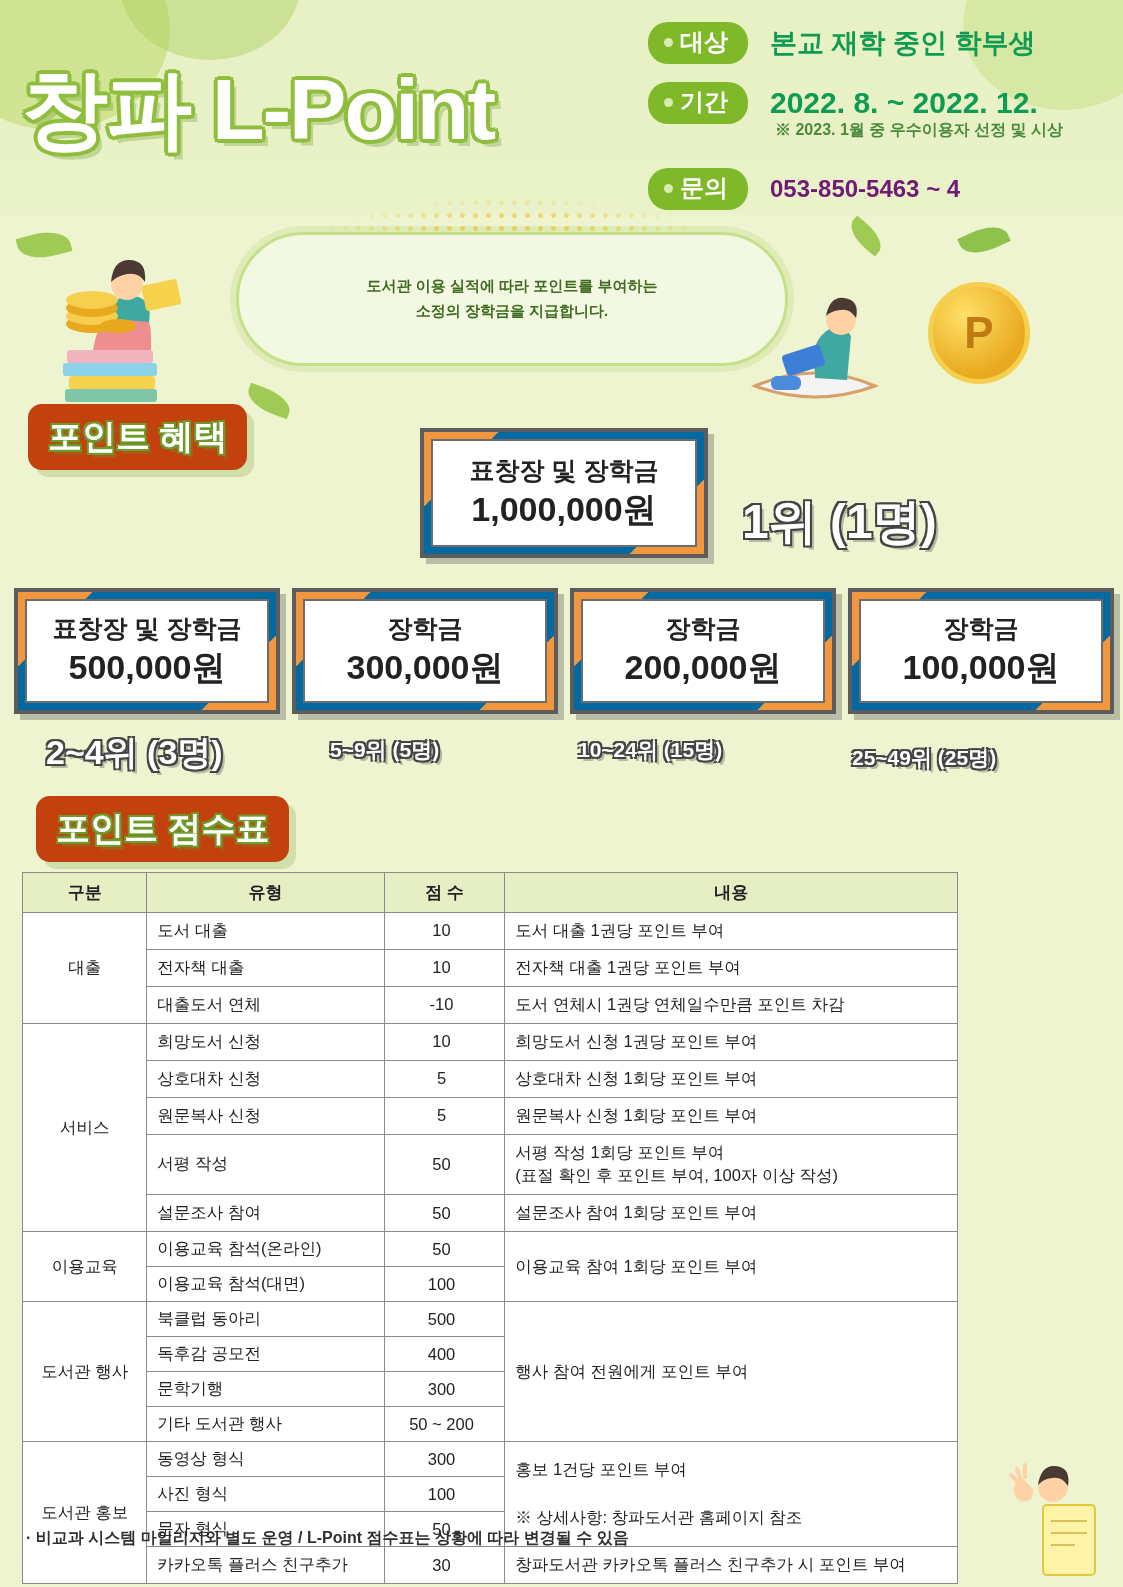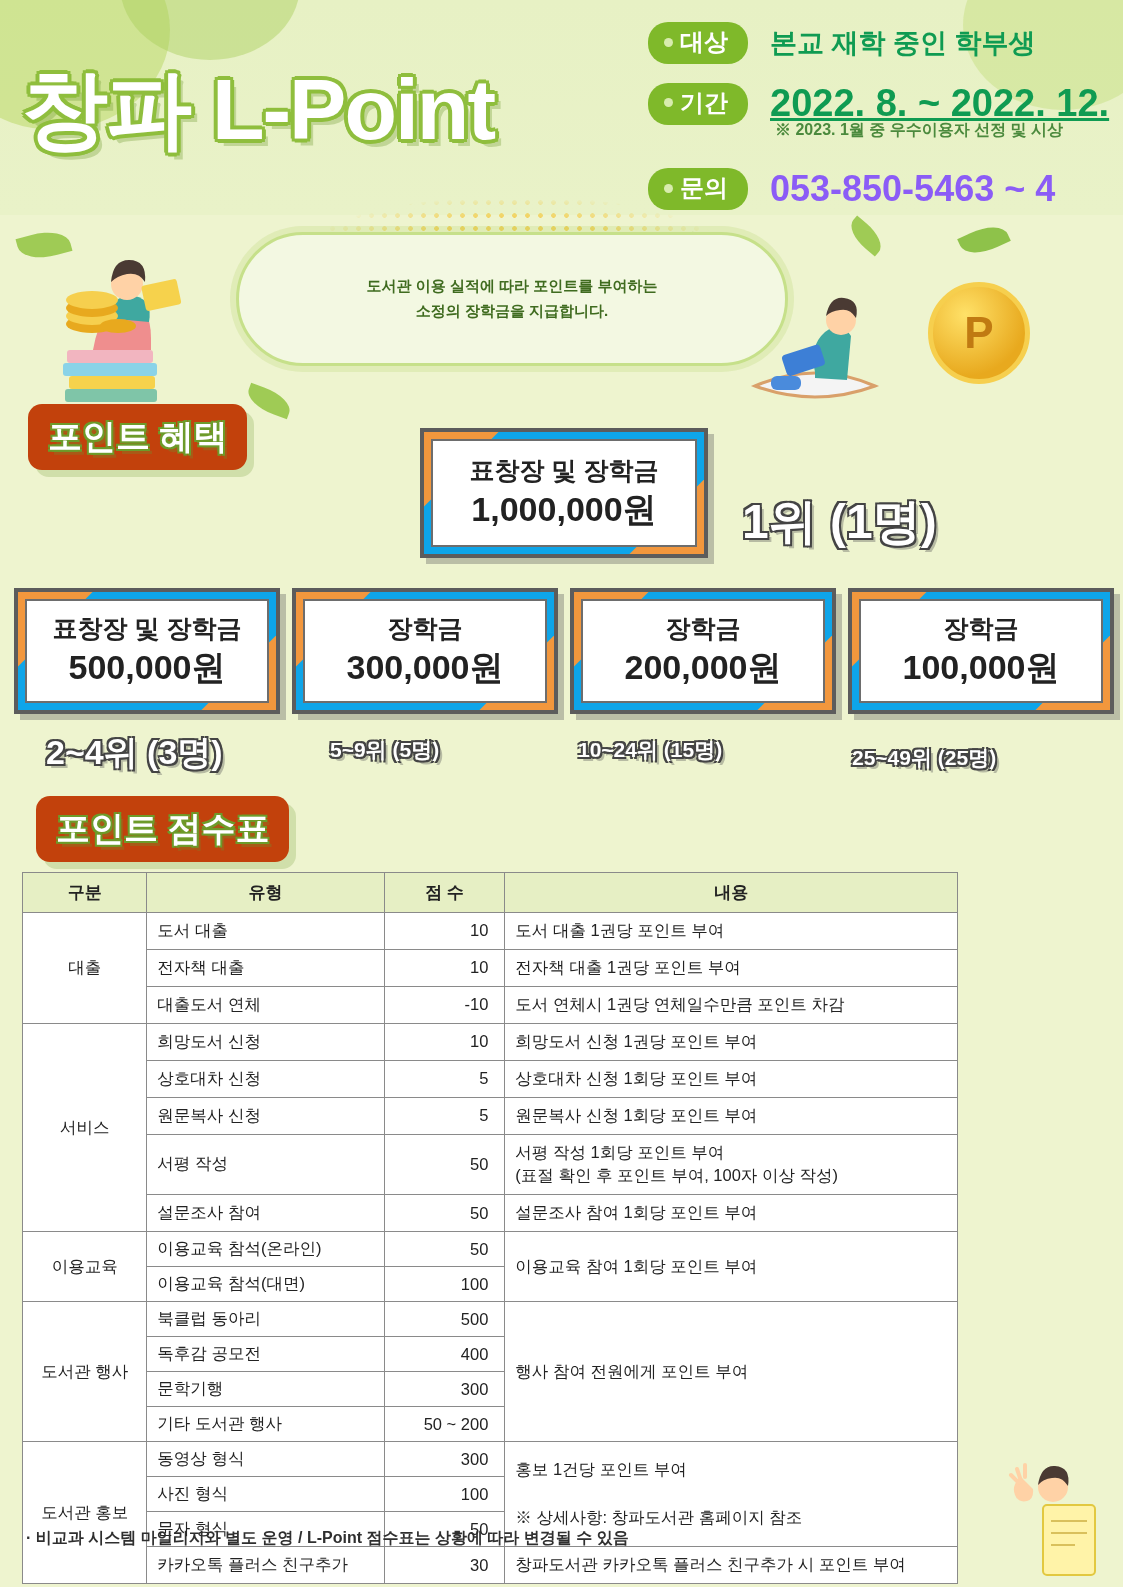--- a/index.html
+++ b/index.html
@@ -37,26 +37,26 @@
     background:#7fb92a;color:#fff;border-radius:20px;
     padding:4px 20px 6px 16px;font-size:24px;font-weight:bold;
     display:flex;align-items:center;gap:7px;white-space:nowrap;
   }
   .pill .dot{width:9px;height:9px;border-radius:50%;background:#d8ecae;display:inline-block;}
   .infotext{color:#14a85c;font-weight:bold;white-space:nowrap;}
 
   .row-target{left:648px;top:22px;}
   .row-target .infotext{font-size:27px;margin-left:22px;color:#0f9b52;}
   .row-period{left:648px;top:82px;}
-  .row-period .infotext{font-size:38px;margin-left:22px;color:#0f9b52;text-decoration:underline;}
+  .row-period .infotext{font-size:30px;margin-left:22px;color:#0f9b52;}
   .note{
     position:absolute;left:775px;top:120px;font-size:16px;color:#4b8a3d;font-weight:bold;white-space:nowrap;
   }
   .row-contact{left:648px;top:168px;}
-  .row-contact .infotext{font-size:36px;margin-left:22px;color:#8b5cf6;}
+  .row-contact .infotext{font-size:24px;margin-left:22px;color:#701a75;}
 
   
   .bubble{
     position:absolute;left:236px;top:232px;width:546px;height:128px;
     background:#f3f8e2;border:3px solid #c6e08a;border-radius:70px;
     display:flex;align-items:center;justify-content:center;text-align:center;
     font-size:15px;font-weight:bold;color:#3f6b1f;line-height:1.65;
     box-shadow:0 0 0 6px rgba(197,222,138,.35);
   }
   .dots{
@@ -88,21 +88,21 @@
     padding:10px 20px;font-size:34px;font-weight:bold;color:#ffffff;
     text-shadow:-2px -2px 0 #6d9b2a,2px -2px 0 #6d9b2a,-2px 2px 0 #6d9b2a,2px 2px 0 #6d9b2a, 4px 5px 0 rgba(110,150,50,.3);
     box-shadow:7px 7px 0 rgba(120,160,60,.25);
     white-space:nowrap;
   }
   .sechead.benefit{left:28px;top:404px;}
   .sechead.score{left:36px;top:796px;}
 
   
   .prize{
-    position:absolute;background:#0ea5e9;border:4px solid #5c5c5c;
+    position:absolute;background:#0369a1;border:4px solid #5c5c5c;
     box-shadow:6px 6px 0 rgba(90,90,90,.35);
     overflow:hidden;
   }
   .prize .inner{
     position:absolute;inset:7px;border:2px solid #6d6d6d;background:#fff;
     display:flex;flex-direction:column;align-items:center;justify-content:center;
     text-align:center;z-index:2;
   }
   .prize .stripe{
     position:absolute;width:70px;height:300px;background:#f2973d;
@@ -120,21 +120,21 @@
   }
   .rankname.small{font-size:21px;}
 
   
   .tablewrap{position:absolute;left:22px;top:872px;width:984px;}
   table{border-collapse:collapse;width:936px;background:#fff;font-size:16.5px;}
   th,td{border:1px solid #8a8a8a;padding:6px 10px;color:#222;}
   thead th{background:#e6efc4;text-align:center;font-weight:bold;font-size:17px;padding:8px 10px;}
   td.cat{text-align:center;font-weight:normal;background:#fff;}
   td.type{text-align:left;}
-  td.score{text-align:right;padding-right:16px;}
+  td.score{text-align:center;padding-right:16px;}
   td.desc{text-align:left;line-height:1.45;}
 
   .footnote{
     position:absolute;left:26px;top:1528px;font-size:16px;font-weight:bold;color:#2f2f2f;
   }
   .mascot{position:absolute;right:10px;bottom:4px;width:110px;height:140px;}
 </style>
 </head>
 <body>
 

